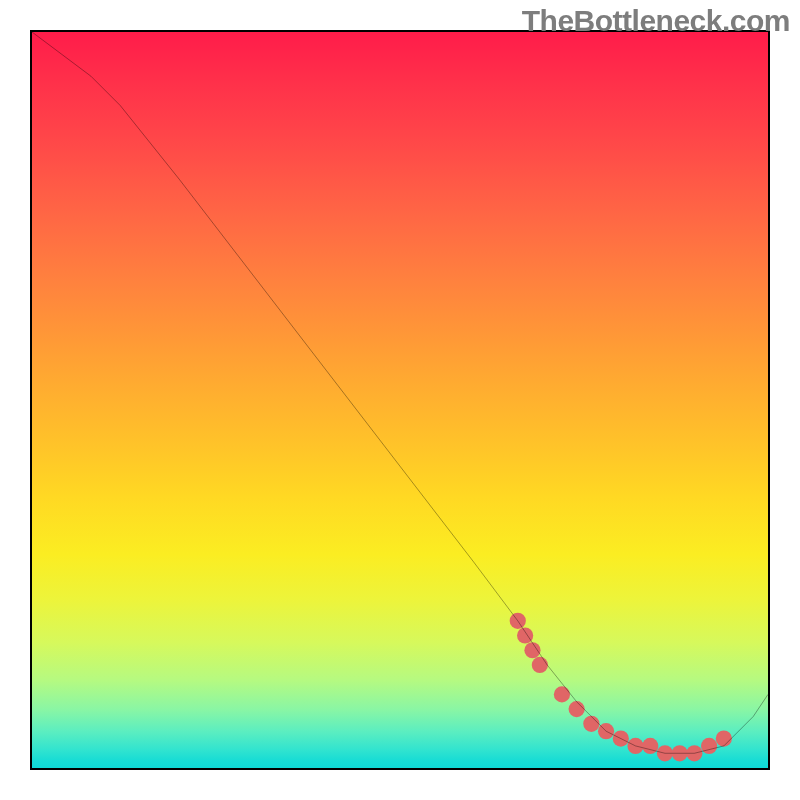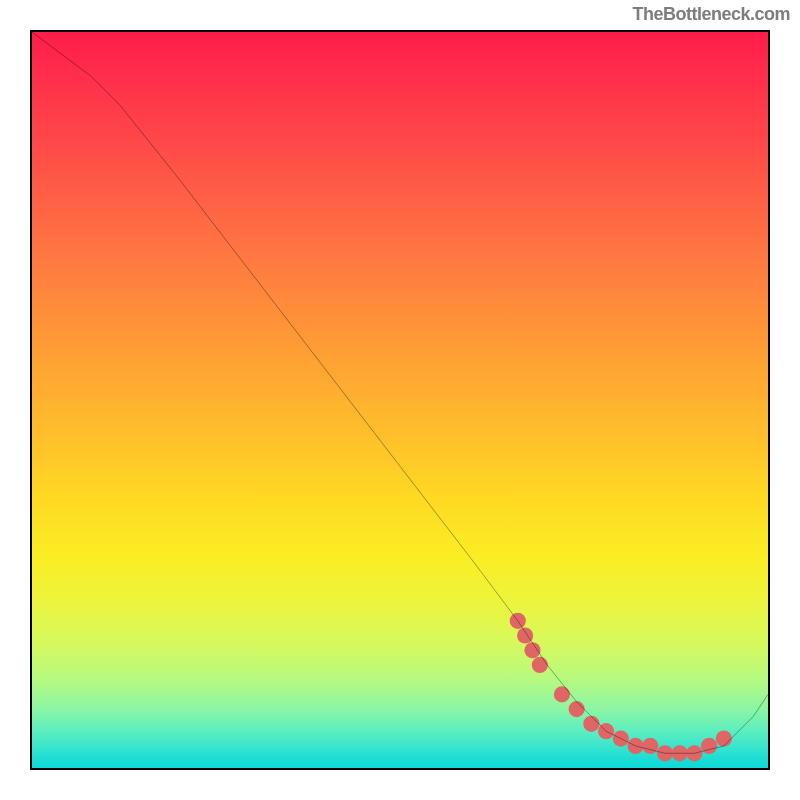--- a/index.html
+++ b/index.html
@@ -13,21 +13,21 @@
   }
   .wrap {
     position: relative;
     width: 800px;
     height: 800px;
   }
   .watermark {
     position: absolute;
     top: 4px;
     right: 10px;
-    font-size: 18px;
+    font-size: 30px;
     font-weight: 600;
     color: #7d7d7d;
     letter-spacing: -0.5px;
     z-index: 10;
   }
   .plot {
     position: absolute;
     left: 30px;
     top: 30px;
     width: 740px;

